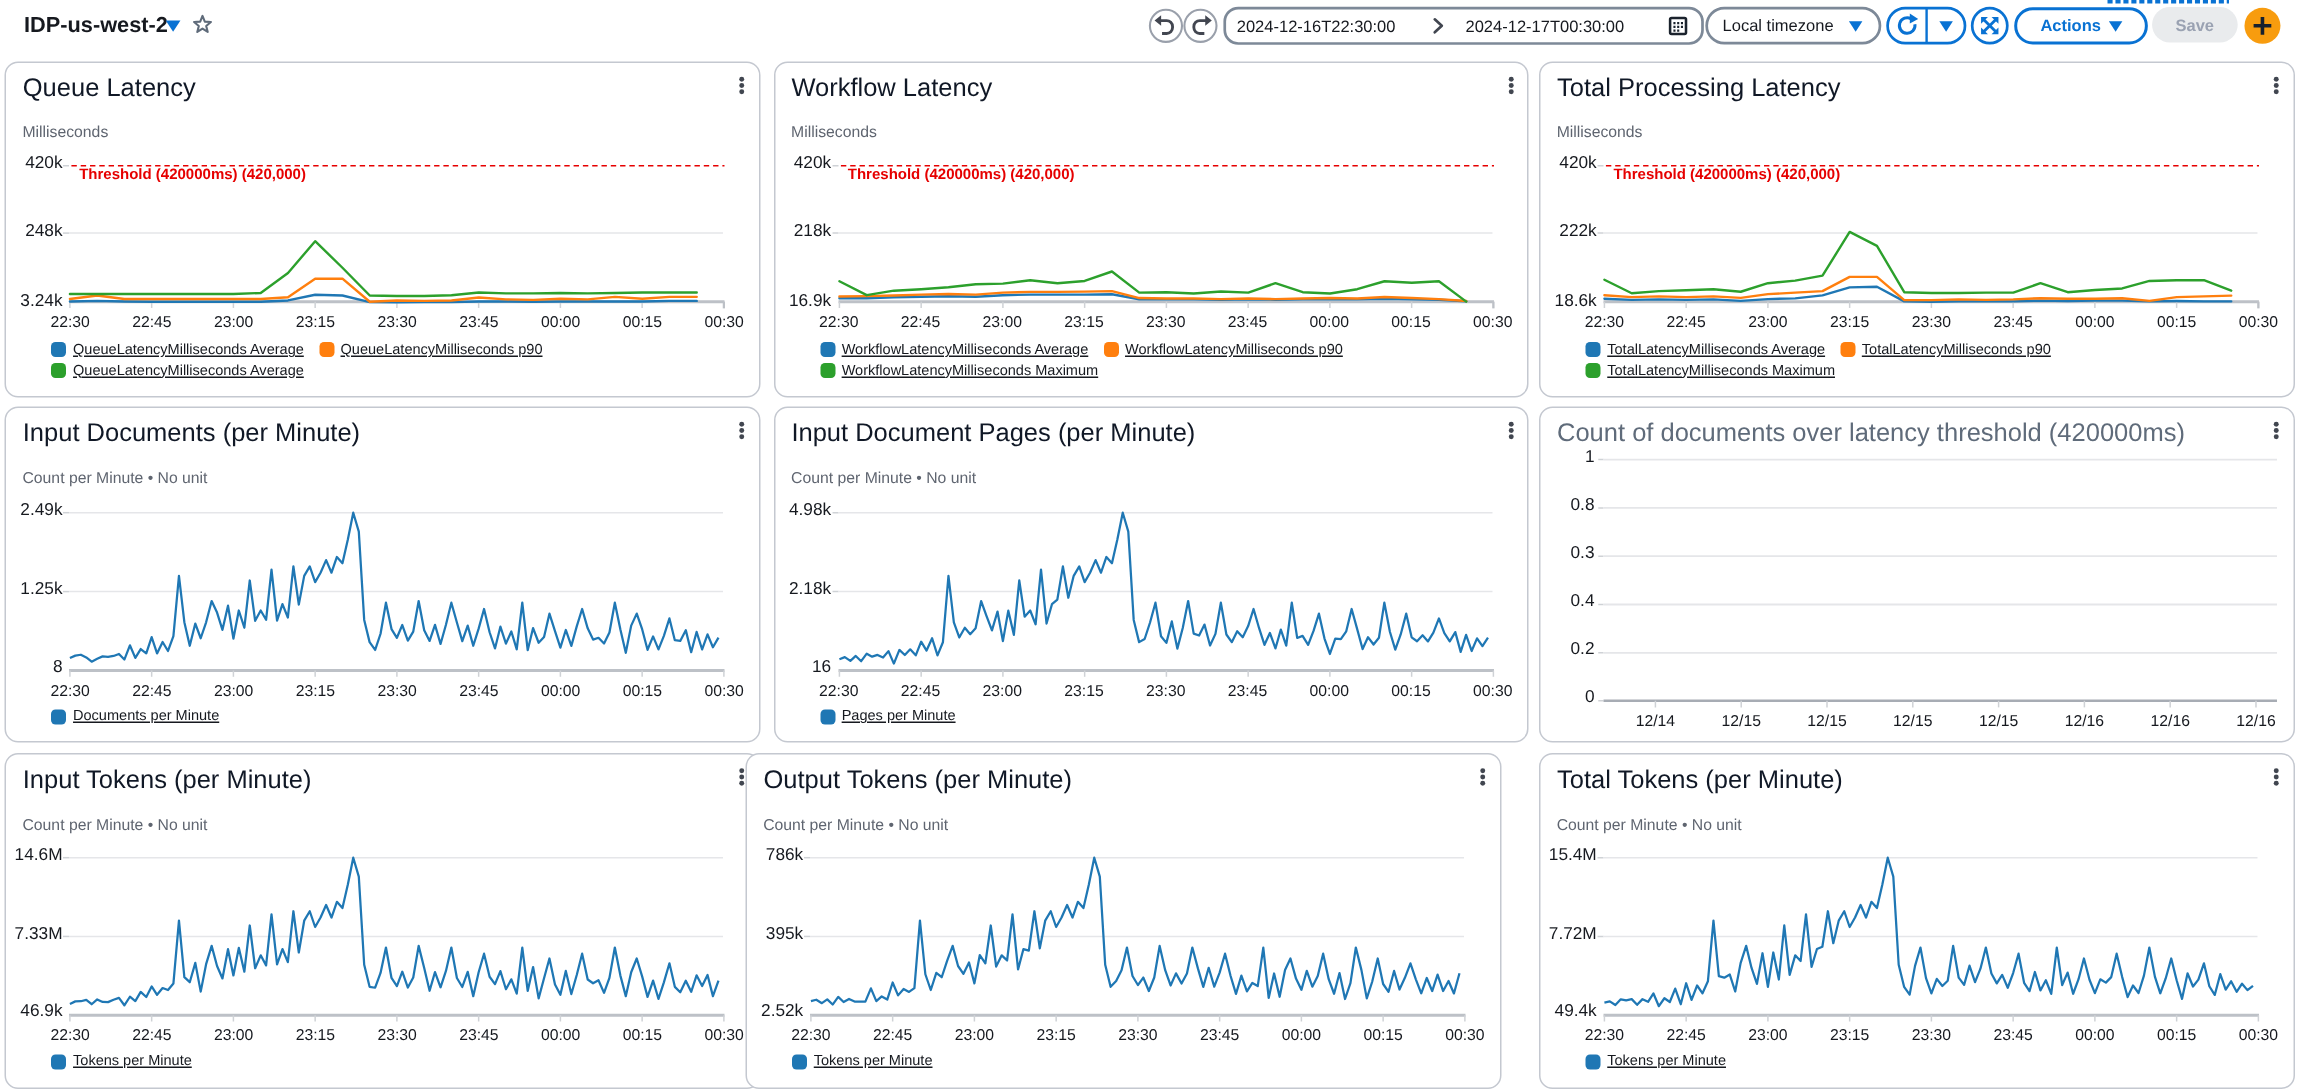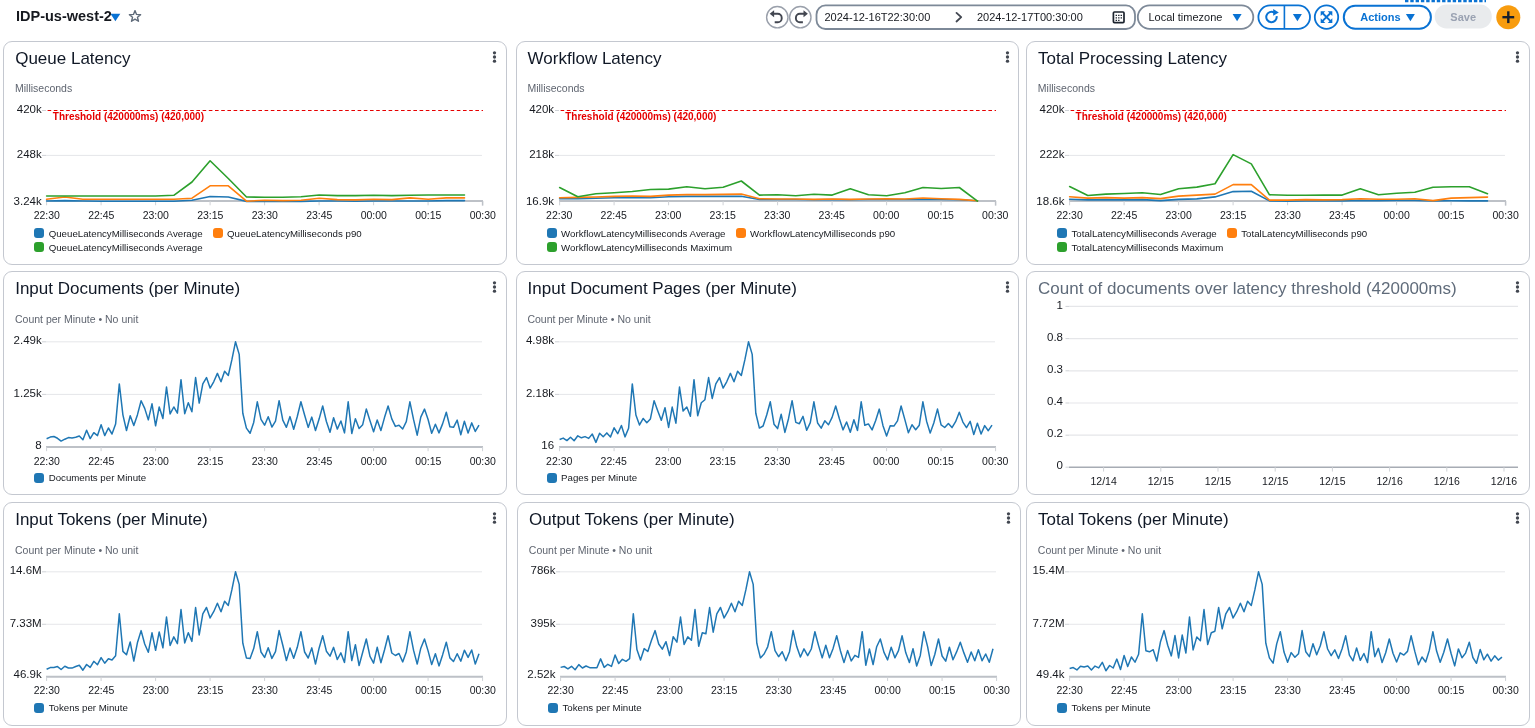--- a/index.html
+++ b/index.html
@@ -4,21 +4,21 @@
 <style>
 * { margin:0; padding:0; box-sizing:border-box; }
 html,body { width:1535px; height:728px; background:#fff; font-family:"Liberation Sans", sans-serif; overflow:hidden; }
 #page { position:relative; width:1535px; height:728px; }
 .card { position:absolute; width:503.5px; height:223.4px; background:#fff; border:1px solid #c4c8d0; border-radius:9px; }
 .ctitle { position:absolute; left:11px; top:7px; font-size:17px; color:#101826; white-space:nowrap; }
 .unit { position:absolute; left:10.8px; font-size:10.5px; color:#5f6570; white-space:nowrap; }
 .ylab { position:absolute; left:0; width:37.5px; text-align:right; font-size:11.5px; color:#16191f; }
 .xlab { position:absolute; width:46px; text-align:center; font-size:10.5px; color:#16191f; }
 .thr { position:absolute; left:48.6px; top:69.3px; font-size:10px; font-weight:bold; color:#e60000; white-space:nowrap; }
-.lg { position:absolute; left:30px; display:flex; align-items:center; font-size:9.7px; color:#16191f; white-space:nowrap; }
+.lg { position:absolute; left:30px; display:flex; align-items:center; font-size:9.7px; color:#16191f; white-space:nowrap;text-decoration:underline; }
 .dot { width:10px; height:10px; border-radius:3px; margin-right:4.5px; flex:none; }
 </style>
 </head>
 <body>
 <div id="page">
 <svg width="1535" height="41" viewBox="0 0 1535 41" style="position:absolute;left:0;top:0">
       <text x="16" y="21.3" font-size="14.5" font-weight="bold" fill="#16191f">IDP-us-west-2</text>
       <polygon points="110.5,13.7 120.3,13.7 115.4,21.2" fill="#0972d3"></polygon>
       <path d="M135.00,10.60 L136.53,14.40 L140.61,14.68 L137.47,17.30 L138.47,21.27 L135.00,19.10 L131.53,21.27 L132.53,17.30 L129.39,14.68 L133.47,14.40 Z" fill="none" stroke="#5f6b7a" stroke-width="1.4" stroke-linejoin="round"></path>
       <circle cx="777.3" cy="17.2" r="10.7" fill="#fff" stroke="#9aa0ab" stroke-width="1.4"></circle>
@@ -376,21 +376,21 @@
       <div class="xlab" style="left:237.6px;top:181.1px">23:30</div>
       <div class="xlab" style="left:292.1px;top:181.1px">23:45</div>
       <div class="xlab" style="left:346.6px;top:181.1px">00:00</div>
       <div class="xlab" style="left:401.1px;top:181.1px">00:15</div>
       <div class="xlab" style="left:455.6px;top:181.1px">00:30</div>
       <div class="lg" style="top:198.8px">
         <span class="dot" style="background:#1f77b4"></span>
         <span>Tokens per Minute</span>
       </div>
     </div>
-    <div class="card" style="left:517px;top:502.4px">
+    <div class="card" style="left:497px;top:502.4px">
       <svg width="503.5" height="223.4" viewBox="0 0 503.5 223.4" style="position:absolute;left:0;top:0">
         <circle cx="490.5" cy="10.8" r="1.65" fill="#414650"></circle>
         <circle cx="490.5" cy="15.0" r="1.65" fill="#414650"></circle>
         <circle cx="490.5" cy="19.200000000000003" r="1.65" fill="#414650"></circle>
         <line x1="38" y1="68.8" x2="42" y2="68.8" stroke="#cfd2d6" stroke-width="1"></line>
         <line x1="42.0" y1="68.8" x2="478.0" y2="68.8" stroke="#e5e6e9" stroke-width="1"></line>
         <line x1="38" y1="121.3" x2="42" y2="121.3" stroke="#cfd2d6" stroke-width="1"></line>
         <line x1="42.0" y1="121.3" x2="478.0" y2="121.3" stroke="#e5e6e9" stroke-width="1"></line>
         <line x1="42.0" y1="173.8" x2="479.0" y2="173.8" stroke="#bdc1c7" stroke-width="2"></line>
         <line x1="42.6" y1="173.8" x2="42.6" y2="178.0" stroke="#cfd2d6" stroke-width="1"></line>

